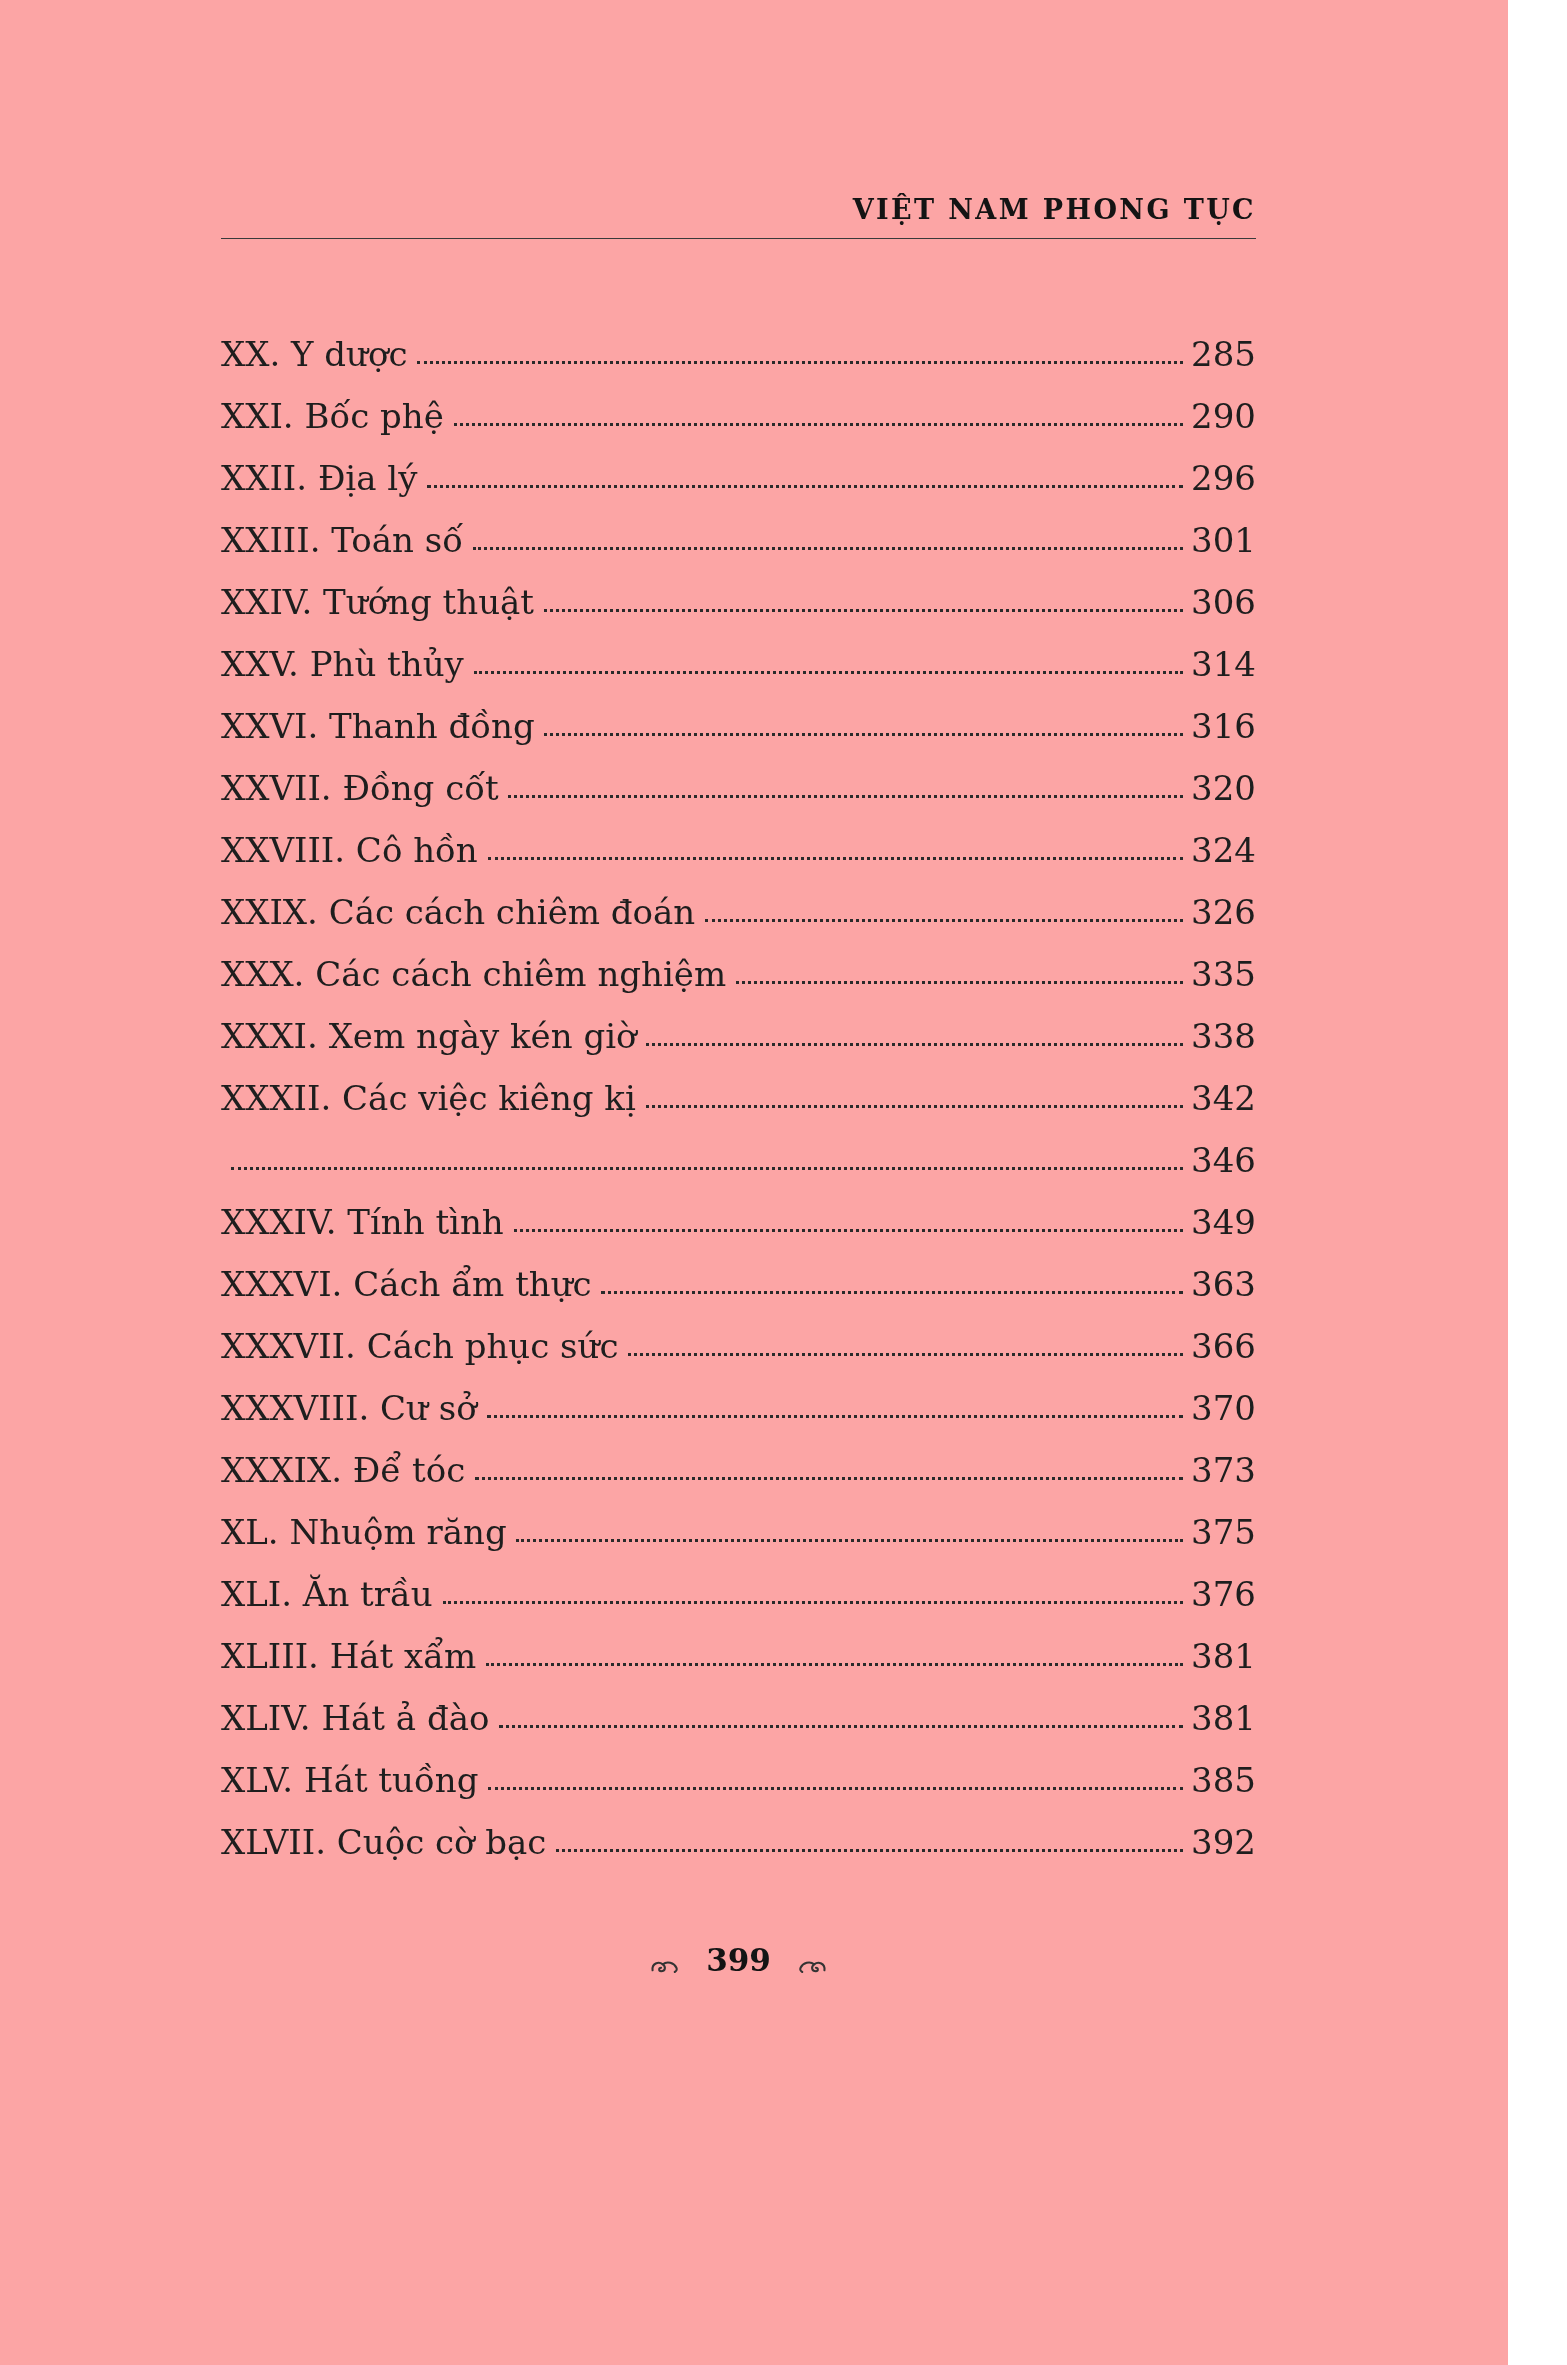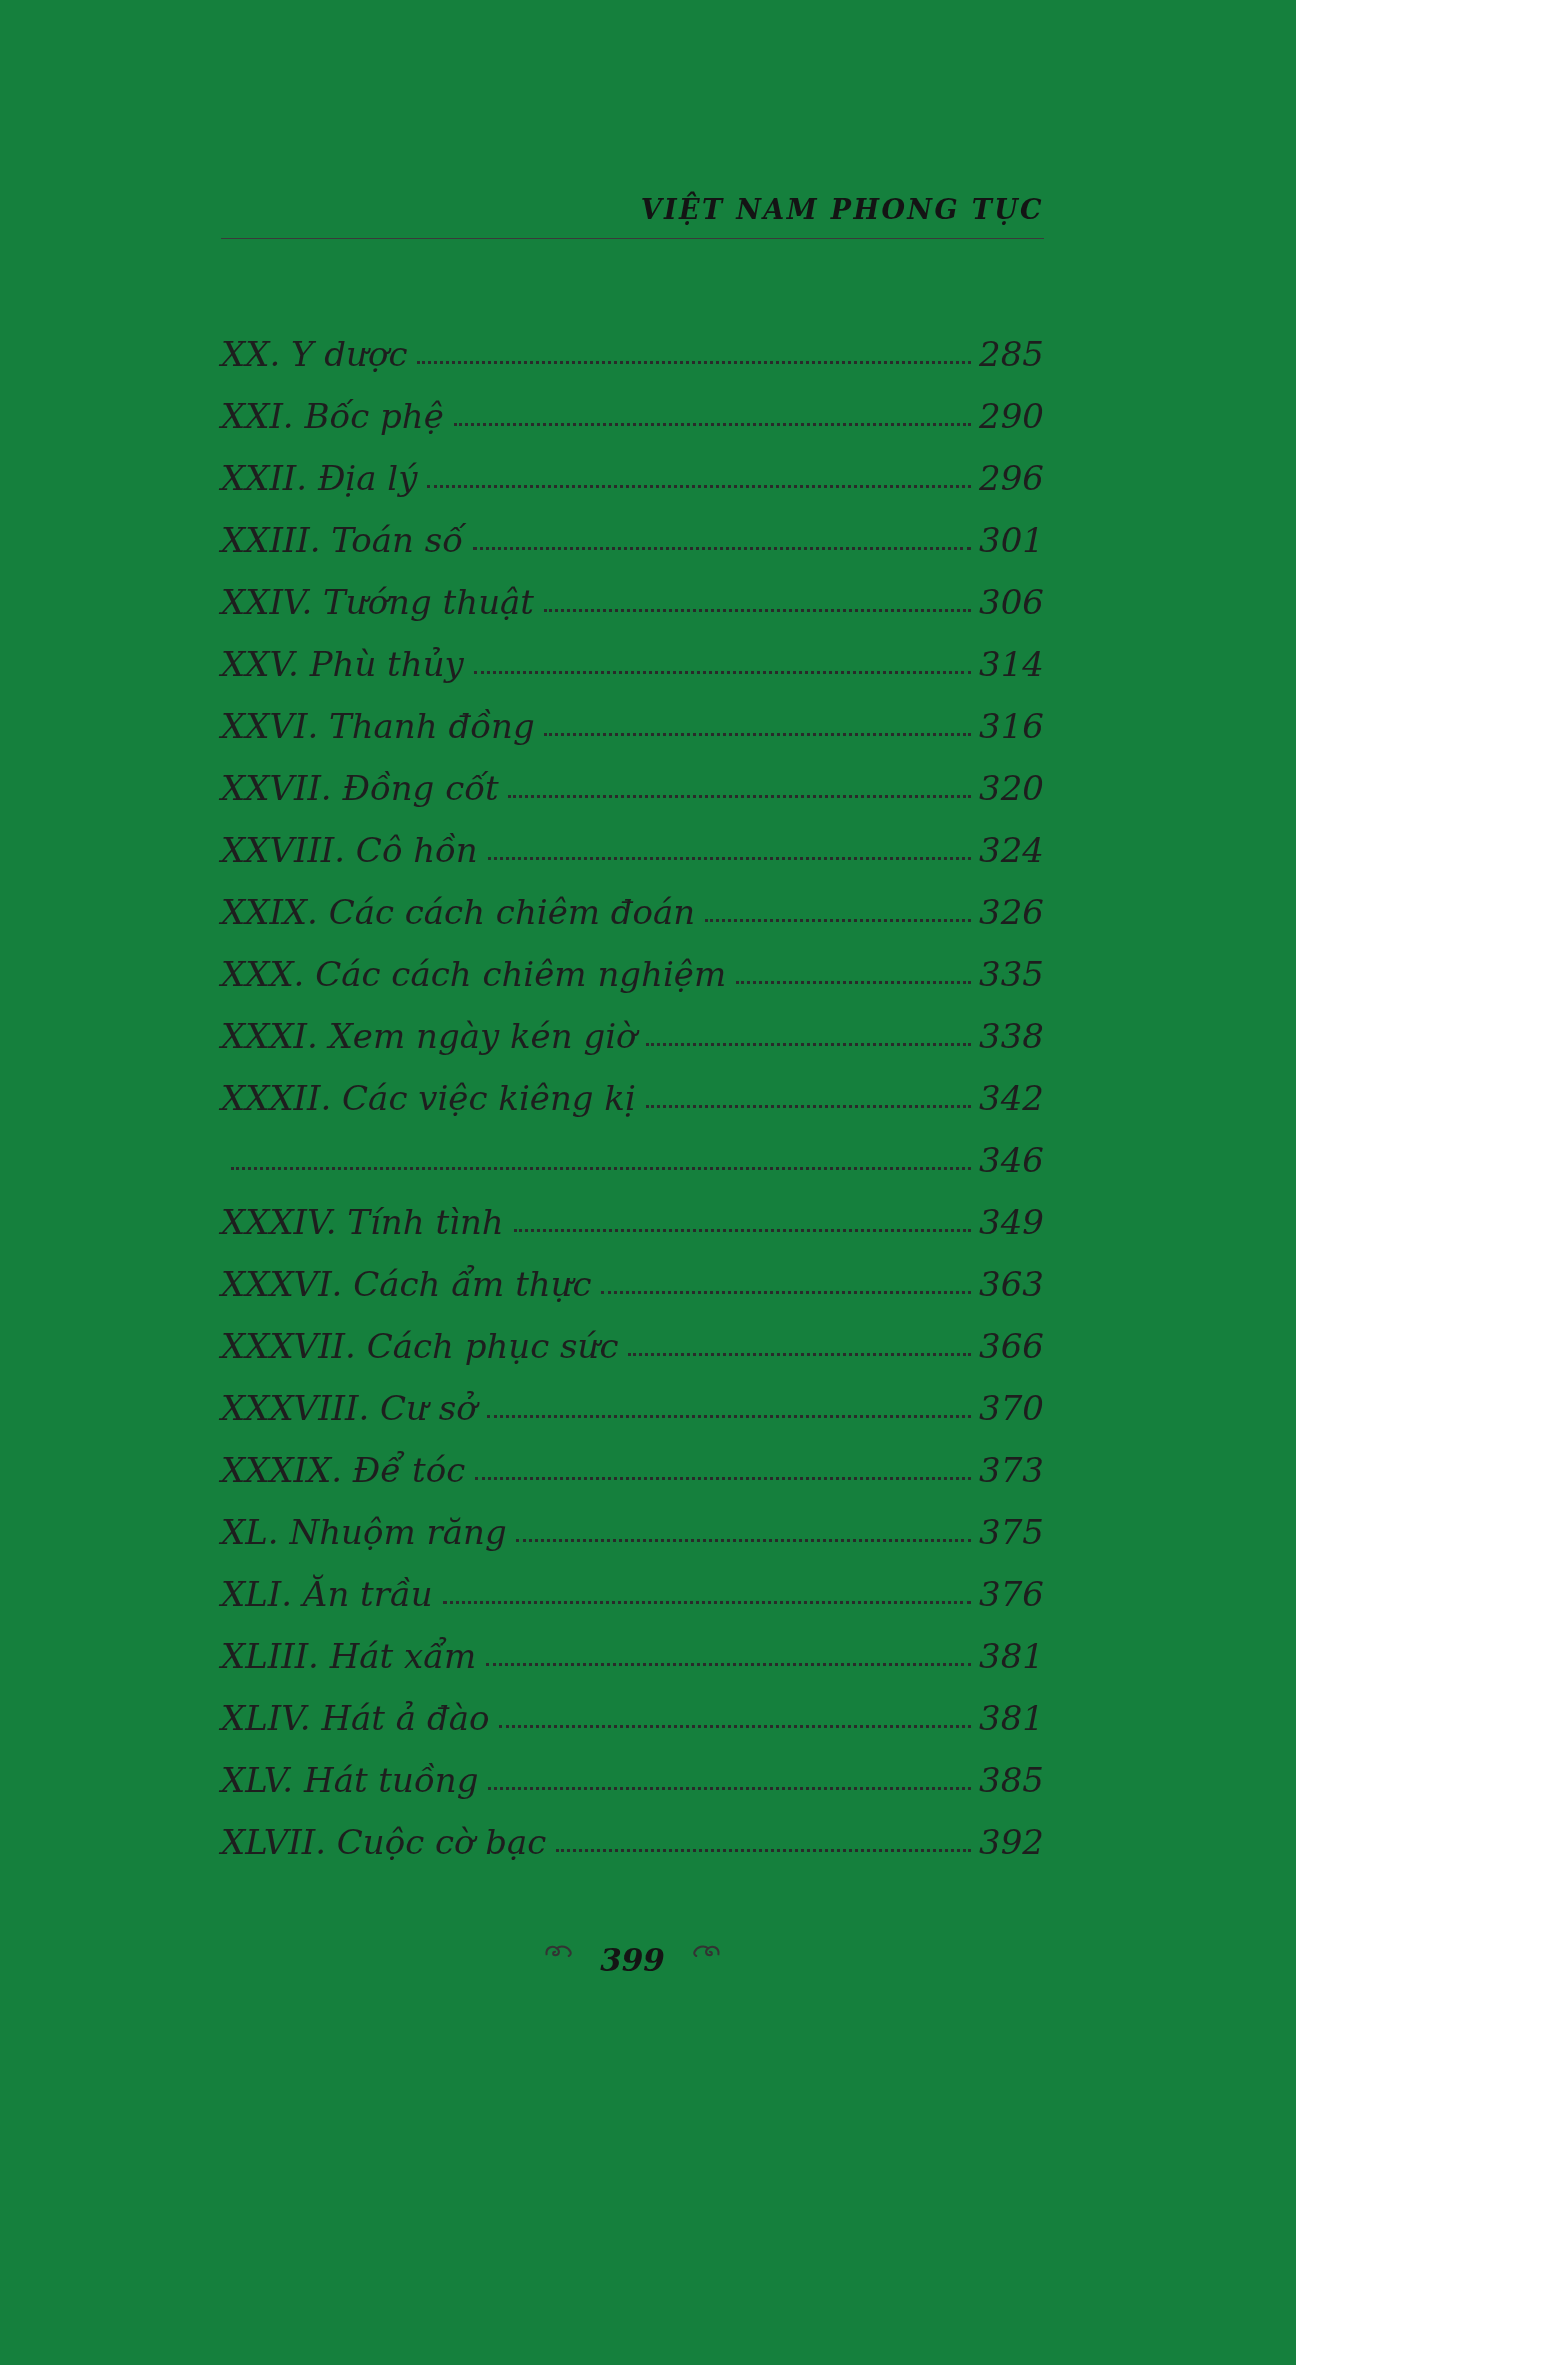--- a/index.html
+++ b/index.html
@@ -6,25 +6,24 @@
   body {
     width: 1568px;
     height: 2366px;
     background: #ffffff;
     color: #1e1e1e;
     font-family: "DejaVu Serif", "Liberation Serif", serif;
     overflow: hidden;
   }
   .page {
     box-sizing: border-box;
-    width: 1296px;
+    width: 1508px;
     height: 2366px;
     padding: 194px 252px 0 221px;
-    background: #15803d;
-    font-style: italic;
+    background: #fca5a5;
   }
   .running-header {
     border-bottom: 1.6px solid #3a3a3a;
     padding-bottom: 11.4px;
     text-align: right;
   }
   .running-header .title {
     font-weight: 700;
     font-size: 27px;
     letter-spacing: 2.4px;
@@ -50,21 +49,21 @@
     border-bottom: 3.7px dotted #2a2a2a;
     margin: 0 8.1px 9px 9.8px;
   }
   .toc-page {
     line-height: 1.05;
   }
   .page-footer {
     margin-top: 81px;
     display: flex;
     justify-content: center;
-    align-items: flex-start;
+    align-items: flex-end;
     gap: 27px;
   }
   .page-footer .page-number {
     font-weight: 700;
     font-size: 31px;
     color: #141414;
   }
   .fleuron {
     width: 29px;
     height: 19.5px;

